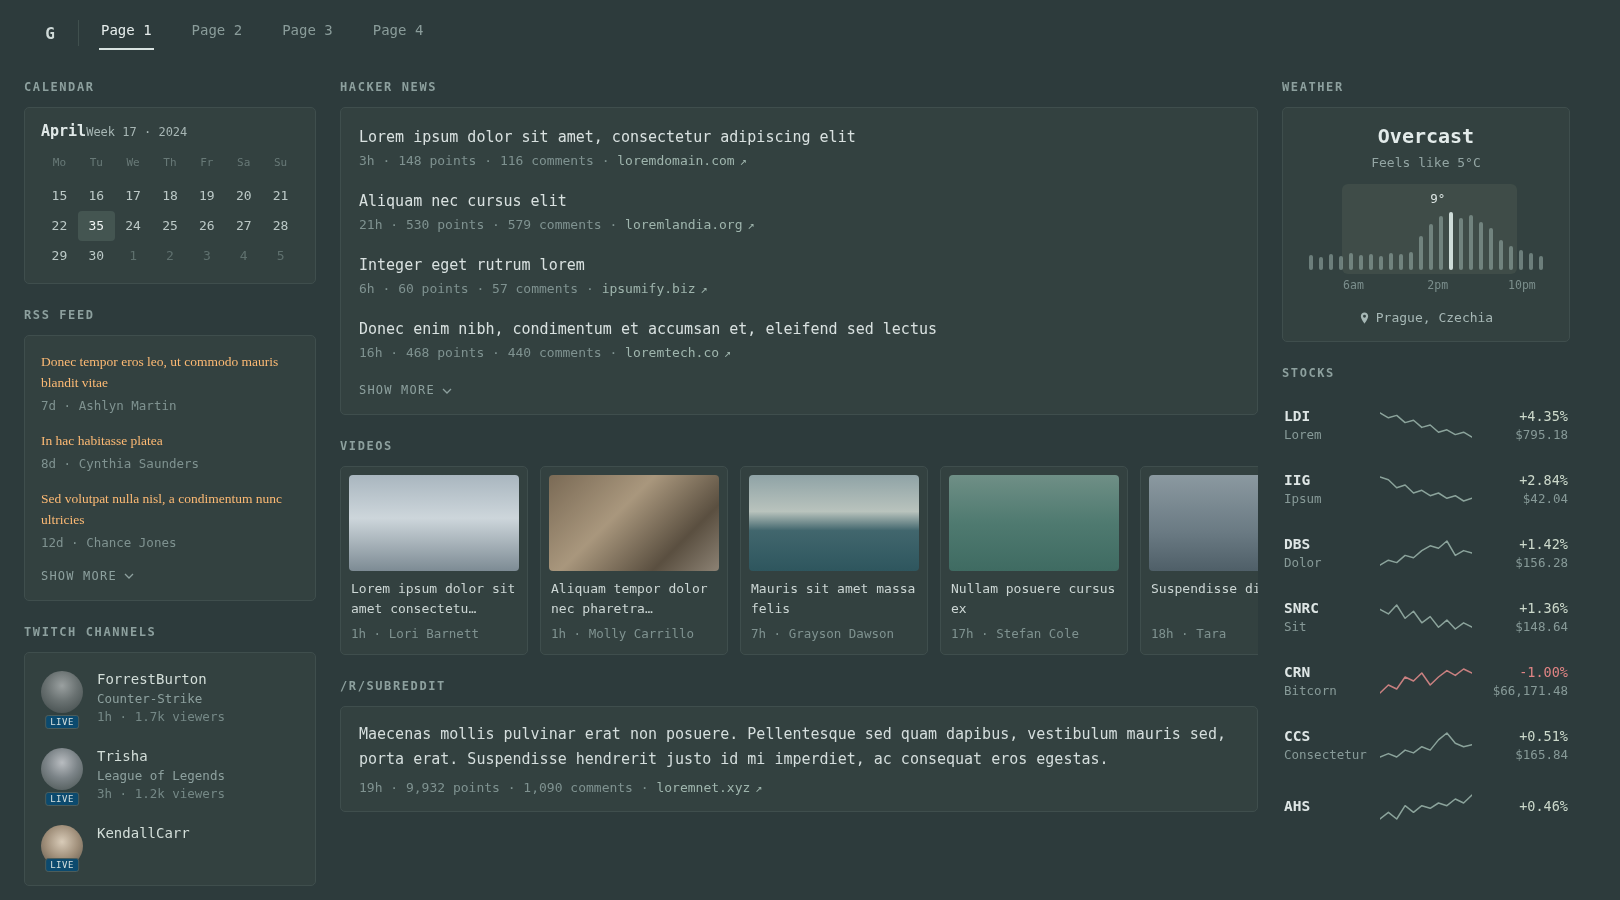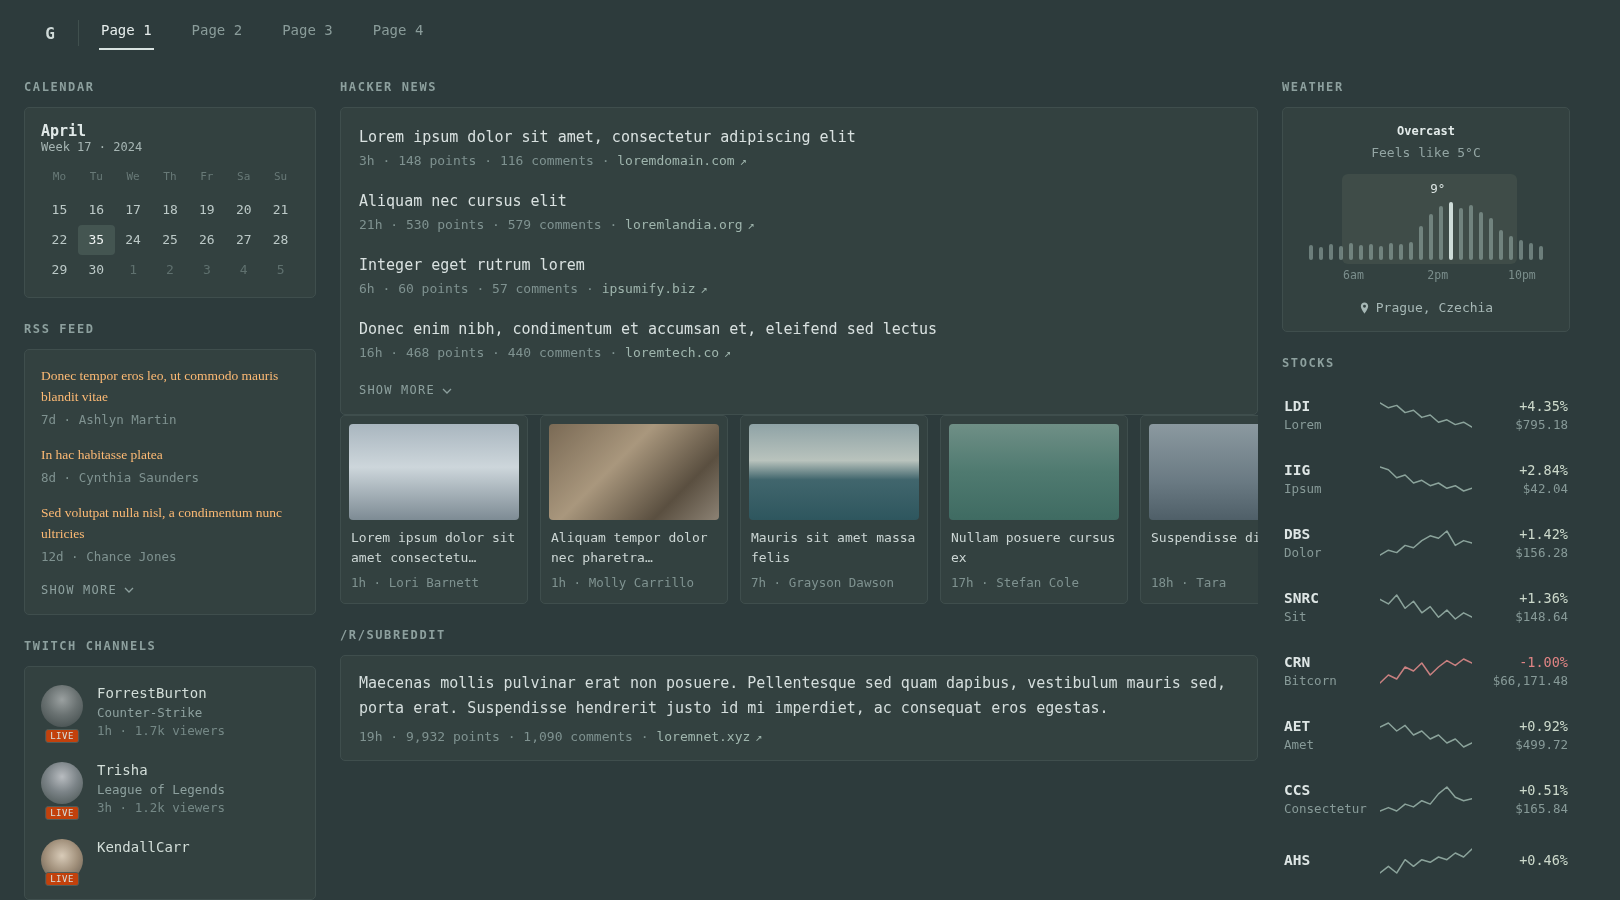--- a/index.html
+++ b/index.html
@@ -18,21 +18,21 @@
   .tab[data-state="active"]{color:#e6edec;border-bottom-color:#d8e2e0;}
   .content{display:flex;gap:24px;padding:0 50px 0 24px;}
   .col-left{width:292px;flex:none;}
   .col-mid{flex:1;min-width:0;}
   .col-right{width:288px;flex:none;}
   .section-title{font-size:12px;font-weight:700;letter-spacing:1.6px;color:#8da09e;margin:24px 0 13px;}
   .col-left>.section-title:first-child,.col-mid>.section-title:first-child,.col-right>.section-title:first-child{margin-top:14px;}
   .card{background:var(--card);border:1px solid var(--border);border-radius:5px;}
   
   .calendar{padding:14px 16px 12px;}
-  .cal-head{display:flex;justify-content:flex-start;align-items:baseline;flex-direction:column;}
+  .cal-head{display:flex;justify-content:flex-start;align-items:baseline;}
   .cal-month{font-size:15px;font-weight:700;color:#e0e8e7;}
   .cal-week{font-size:12px;color:#a7b6b4;}
   .cal-grid{display:grid;grid-template-columns:repeat(7,1fr);margin-top:8px;}
   .dowc{font-size:11px;color:#687977;text-align:center;padding:8px 0 4px;}
   .day{height:30px;line-height:30px;text-align:center;font-size:13px;color:#bcc9c7;border-radius:4px;}
   .day[data-state="selected"]{background:var(--sel);color:#eef3f2;}
   .day[data-state="dim"]{color:#5f706e;}
   
   .rss{padding:4px 16px 4px;}
   .rss-item{padding:12px 0 6px;cursor:pointer;}
@@ -42,21 +42,21 @@
   .show-more svg{margin-top:1px;}
   
   .twitch{padding:6px 16px;}
   .tw-row{display:flex;gap:14px;padding:12px 0;cursor:pointer;}
   .tw-avatar-wrap{position:relative;width:42px;flex:none;}
   .tw-avatar{width:42px;height:42px;border-radius:50%;}
   [data-av="av-1"]{background:radial-gradient(circle at 50% 35%,#9aa0a0 0%,#6a7272 45%,#3c4646 100%);}
   [data-av="av-2"]{background:radial-gradient(circle at 50% 35%,#b8bcc0 0%,#7c8488 45%,#45504e 100%);}
   [data-av="av-3"]{background:radial-gradient(circle at 50% 40%,#d8cbb8 0%,#a08f7a 50%,#5a5248 100%);}
   .live-badge{position:absolute;left:50%;bottom:-5px;transform:translateX(-50%);font-size:9px;letter-spacing:.5px;
-              padding:1px 4px;background:#c2410c;border:1px solid #4d5d5b;border-radius:3px;color:#d6e0de;}
+              padding:1px 4px;background:#0c4a6e;border:1px solid #4d5d5b;border-radius:3px;color:#d6e0de;}
   .tw-name{font-size:14px;color:#d3ded9;}
   .tw-cat{font-size:12.5px;color:#8da09e;margin-top:4px;}
   .tw-meta{font-size:12.5px;color:#758886;margin-top:3px;}
   
   .hn{padding:6px 18px 4px;}
   .hn-item{padding:13px 0 10px;}
   .hn-title{display:block;font-size:15px;line-height:1.4;color:#d9e1e0;cursor:pointer;text-decoration:none;}
   .hn-meta{font-size:13px;color:#7f9290;margin-top:5px;}
   .hn-domain{color:var(--link);cursor:pointer;text-decoration:none;}
   .ext{margin-left:5px;font-size:12px;}
@@ -70,21 +70,21 @@
   [data-thumb="thumb-4"]{background:linear-gradient(180deg,#6f8f86 0%,#4f7a70 50%,#3f6b62 100%);}
   [data-thumb="thumb-5"]{background:linear-gradient(180deg,#8b99a0 0%,#6a7a83 60%,#4f5f68 100%);}
   .v-title{margin:2px 10px 0;font-size:13px;line-height:1.55;color:#ccd6d4;min-height:40px;overflow:hidden;}
   .v-meta{margin:7px 10px 13px;font-size:12.5px;color:#7f9290;}
   
   .sub{padding:15px 18px 16px;}
   .sub-text{font-size:15px;line-height:1.62;color:#d5dedd;cursor:pointer;}
   .sub .hn-meta{margin-top:9px;}
   
   .weather{padding:16px 16px 16px;text-align:center;}
-  .w-cond{font-size:12px;font-weight:700;color:#e3ebea;}
+  .w-cond{font-size:20px;font-weight:700;color:#e3ebea;}
   .w-feels{font-size:13px;color:#93a5a3;margin-top:7px;}
   .wchart{position:relative;margin:42px 10px 0;}
   .wband{position:absolute;left:14%;width:75%;top:-28px;bottom:20px;background:rgba(203,219,166,0.08);border-radius:6px;}
   .wpeak{position:absolute;top:-21px;left:55%;transform:translateX(-50%);font-size:12.5px;color:#dde6e4;z-index:2;}
   .wbars{display:flex;align-items:flex-end;justify-content:space-between;height:58px;position:relative;z-index:1;}
   .wbar{width:4px;border-radius:2px;background:#9ab0ab;opacity:.55;}
   .wbar.current{opacity:1;background:#cedcd8;}
   .wax{position:relative;height:16px;margin-top:8px;font-size:11.5px;color:#7b8e8c;}
   .wax span{position:absolute;transform:translateX(-50%);}
   .wax span:nth-of-type(1){left:19%;} .wax span:nth-of-type(2){left:55%;} .wax span:nth-of-type(3){left:91%;}
@@ -275,20 +275,21 @@
             </div>
           </div>
         <div class="show-more">
           <span>SHOW MORE</span>
           <svg width="10" height="6" viewBox="0 0 10 6">
               <path d="M1 1l4 4 4-4" stroke="currentColor" stroke-width="1.3" fill="none"></path>
             </svg>
         </div>
       </div>
 
+      <h2 class="section-title">VIDEOS</h2>
       <div class="video-row">
 
           <div class="card video-card">
             <div class="thumb" data-thumb="thumb-1"></div>
             <div class="v-title">Lorem ipsum dolor sit amet consectetu…</div>
             <div class="v-meta">1h · Lori Barnett</div>
           </div>
 
           <div class="card video-card">
             <div class="thumb" data-thumb="thumb-2"></div>
@@ -440,33 +441,20 @@
             </div>
             <div class="spark"><svg width="92" height="30" viewBox="0 0 92 30">
                 <polyline points="0.0,27.0 8.4,19.0 16.7,23.0 25.1,11.0 33.5,15.0 41.8,7.0 50.2,19.0 58.5,11.0 66.9,4.6 75.3,9.4 83.6,3.0 92.0,7.0" fill="none" stroke="currentColor" stroke-width="1.5" stroke-linejoin="round" stroke-linecap="round"></polyline>
               </svg></div>
             <div class="st-right">
               <div class="st-change">-1.00%</div>
               <div class="st-price">$66,171.48</div>
             </div>
           </div>
 
-          <div class="stock" data-dir="up">
-            <div class="st-left">
-              <div class="st-sym">AET</div>
-              <div class="st-name">Amet</div>
-            </div>
-            <div class="spark"><svg width="92" height="30" viewBox="0 0 92 30">
-                <polyline points="0.0,7.0 8.4,3.0 16.7,11.0 25.1,5.4 33.5,15.0 41.8,11.0 50.2,19.0 58.5,15.0 66.9,23.0 75.3,19.0 83.6,27.0 92.0,23.0" fill="none" stroke="currentColor" stroke-width="1.5" stroke-linejoin="round" stroke-linecap="round"></polyline>
-              </svg></div>
-            <div class="st-right">
-              <div class="st-change">+0.92%</div>
-              <div class="st-price">$499.72</div>
-            </div>
-          </div>
 
           <div class="stock" data-dir="up">
             <div class="st-left">
               <div class="st-sym">CCS</div>
               <div class="st-name">Consectetur</div>
             </div>
             <div class="spark"><svg width="92" height="30" viewBox="0 0 92 30">
                 <polyline points="0.0,27.0 8.4,23.6 16.7,27.0 25.1,20.1 33.5,22.9 41.8,16.7 50.2,20.1 58.5,9.9 66.9,3.0 75.3,13.3 83.6,16.7 92.0,14.7" fill="none" stroke="currentColor" stroke-width="1.5" stroke-linejoin="round" stroke-linecap="round"></polyline>
               </svg></div>
             <div class="st-right">

